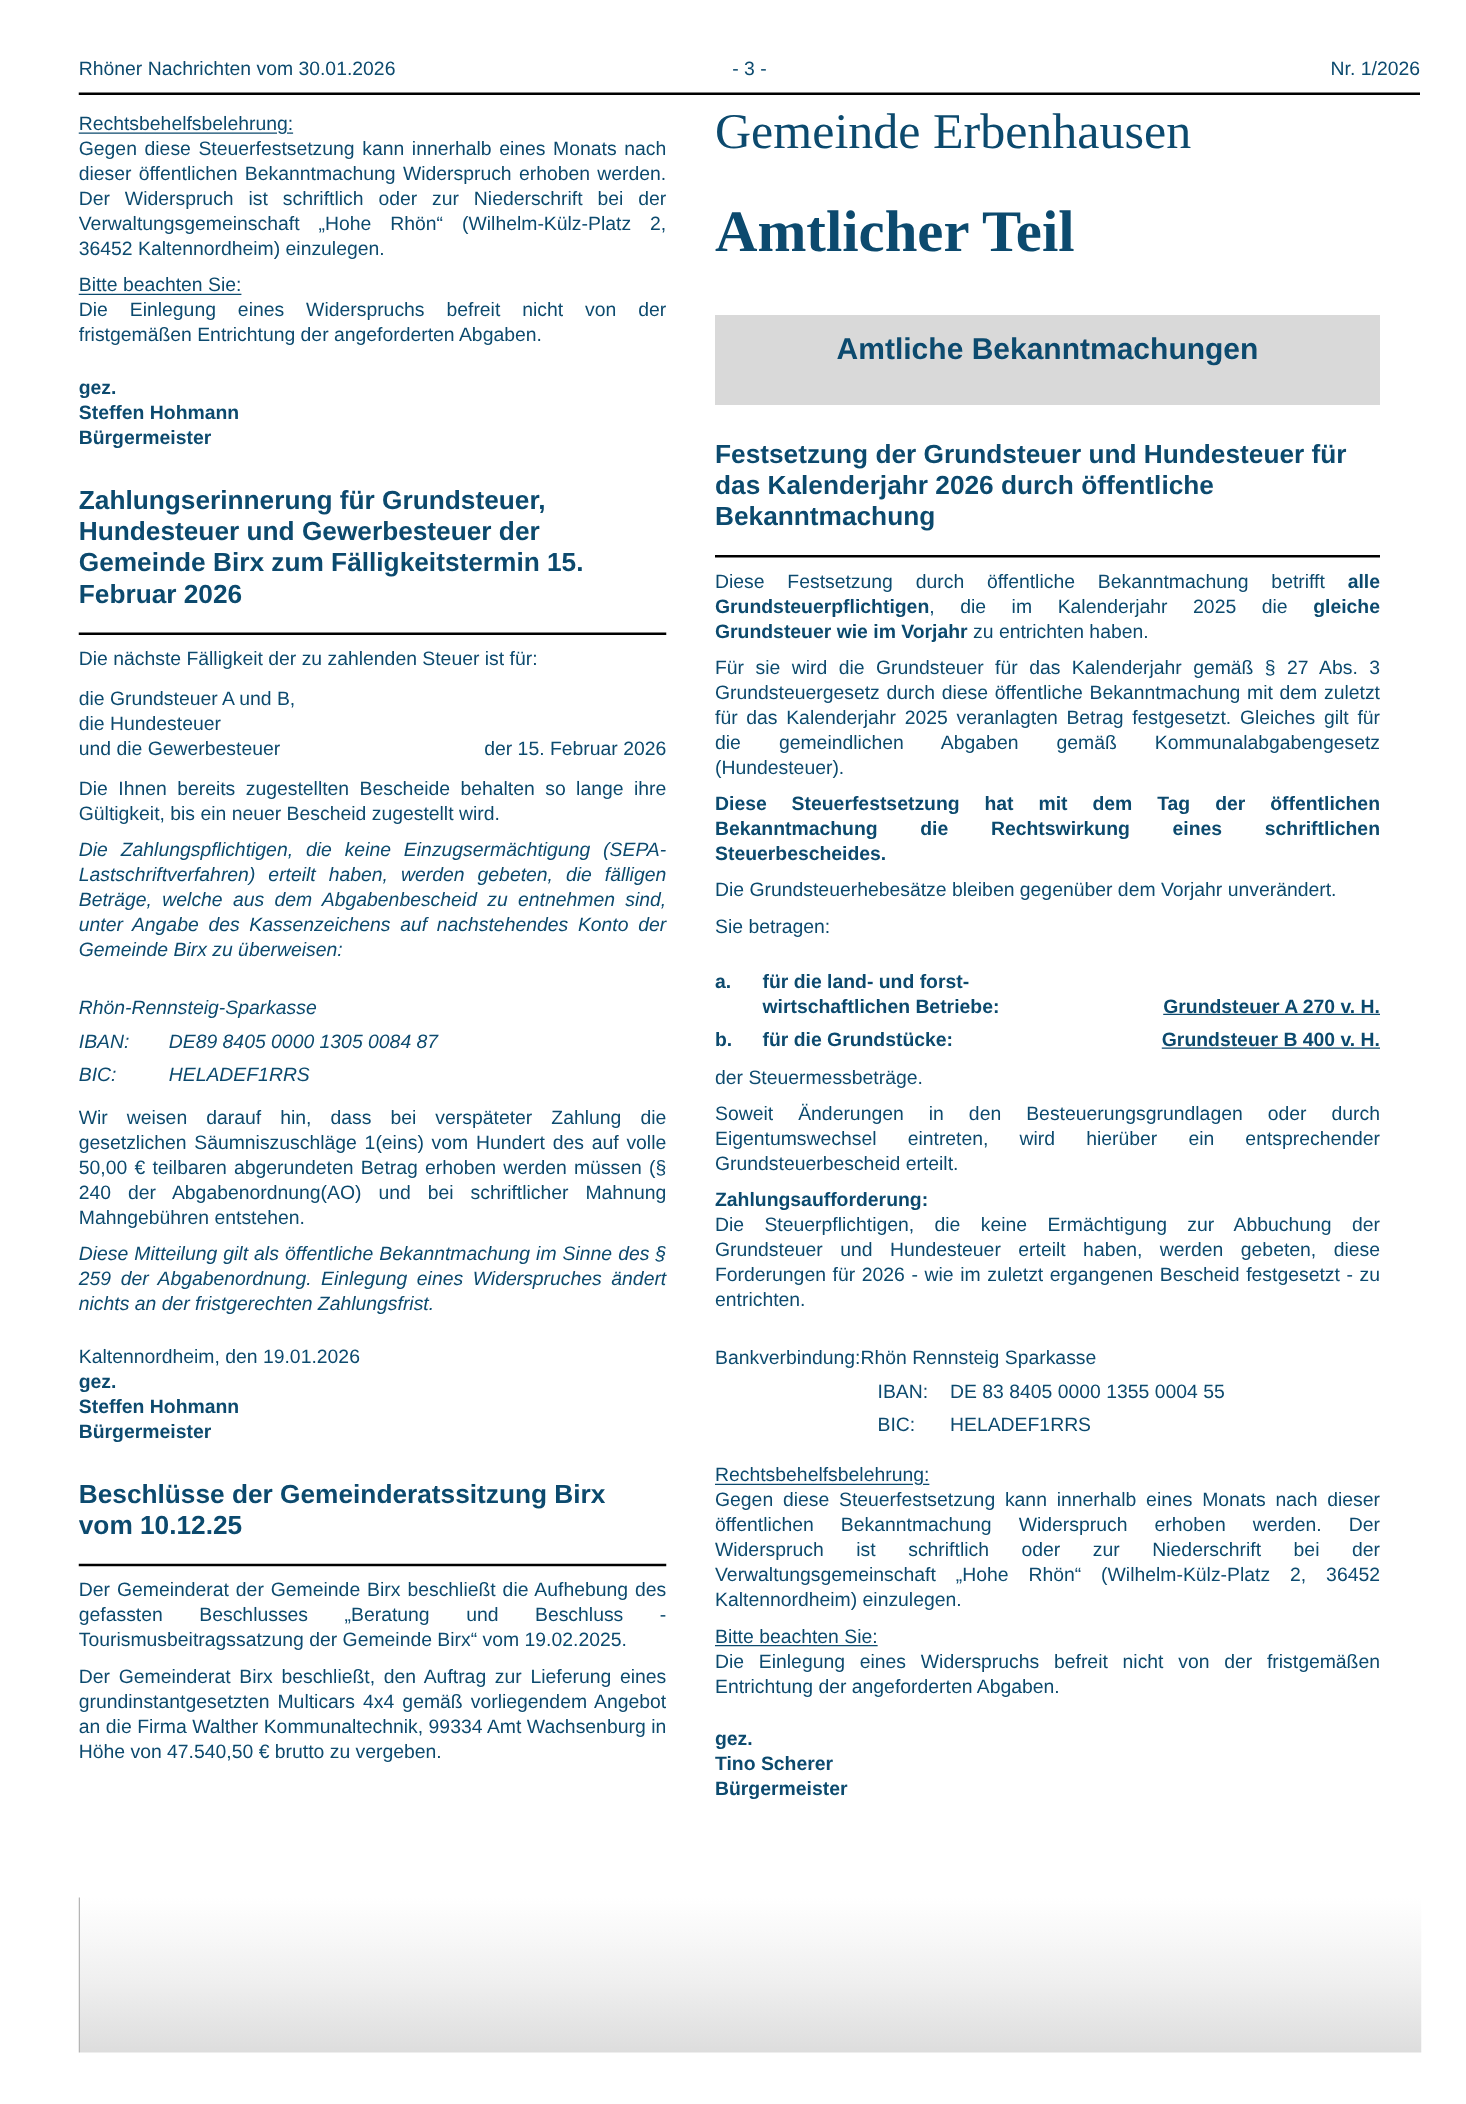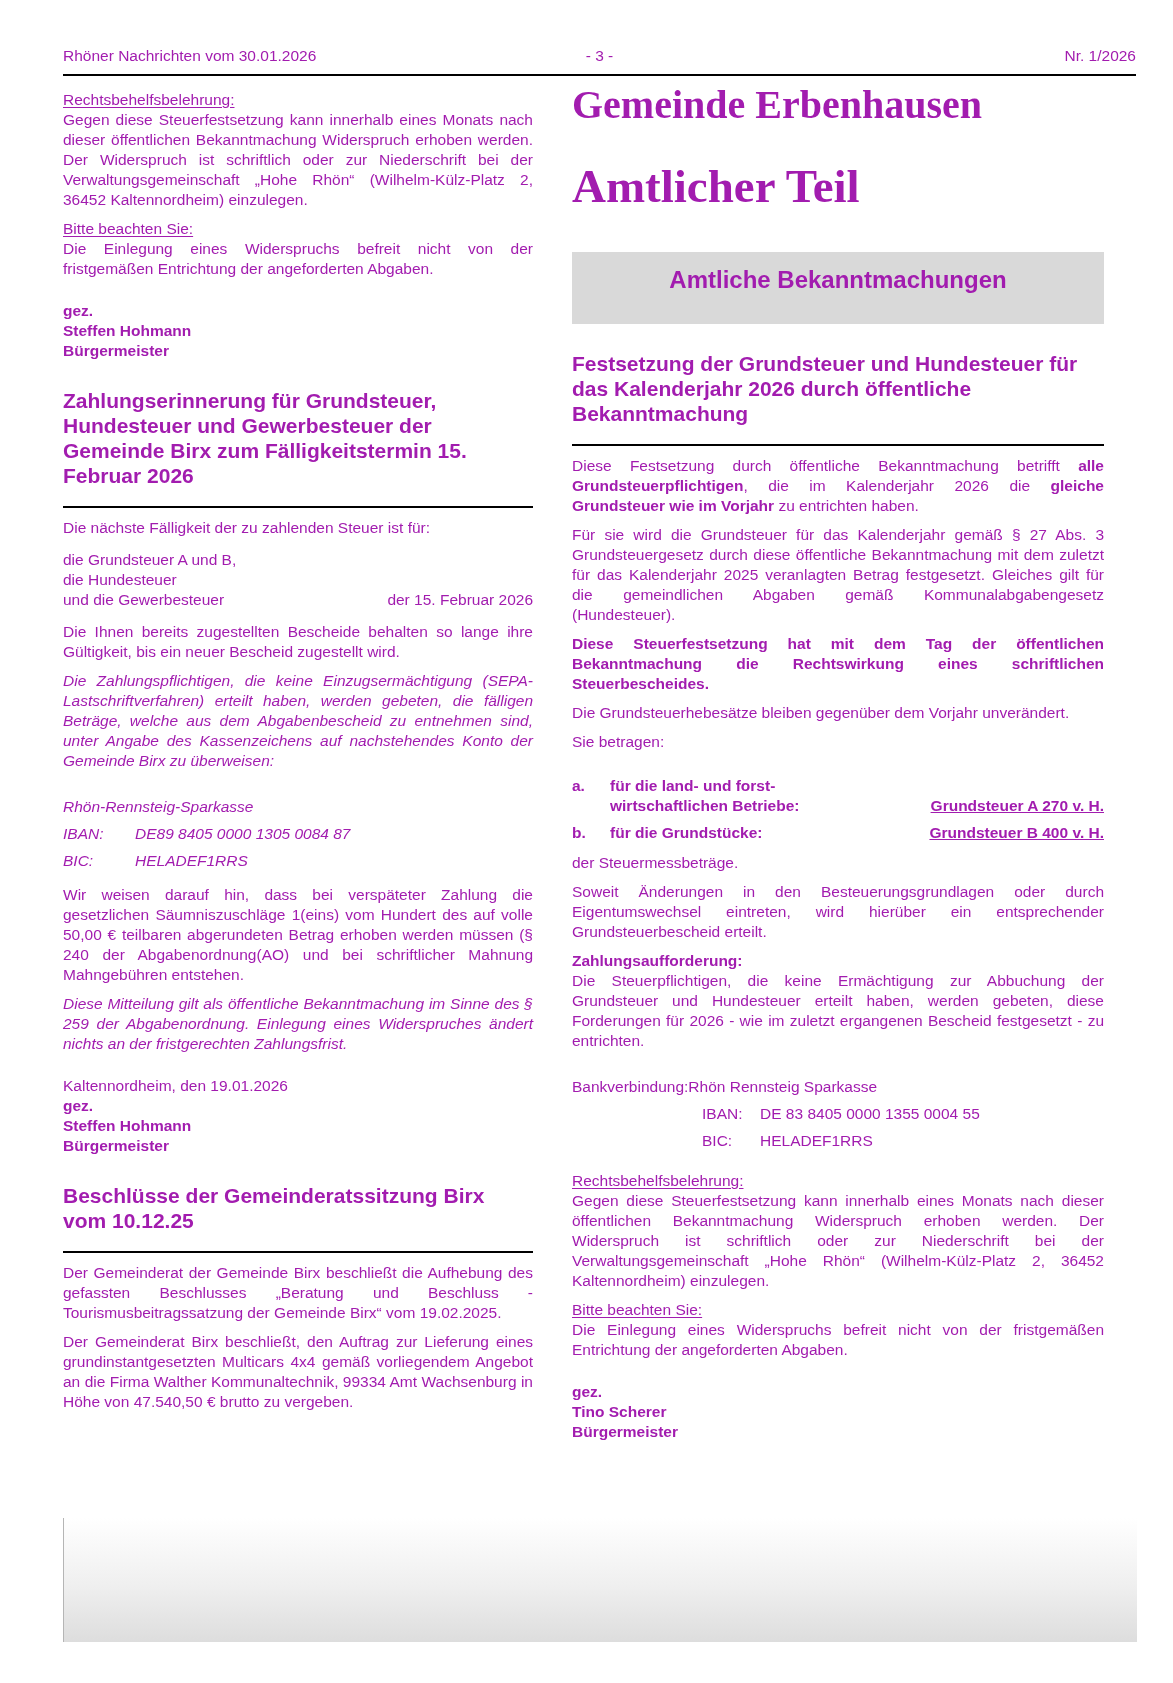--- a/index.html
+++ b/index.html
@@ -1,20 +1,20 @@
 <!DOCTYPE html>
 <html lang="de"><head>
 <meta charset="utf-8">
 <style>
   html,body{margin:0;padding:0;background:#ffffff;}
   .page{
     position:relative;
     width:1173px;height:1683px;
     background:#ffffff;
-    color:#a21caf;
+    color:#0c4a6e;
     font-family:"Liberation Sans","DejaVu Sans",sans-serif;
     font-size:15.5px;line-height:20px;
     overflow:hidden;
     hyphens:auto;
   }
   
   .hdr{
     margin:0 37px 0 63px;
     padding-top:46px;padding-bottom:8px;
     border-bottom:2px solid #000;
@@ -49,21 +49,21 @@
   
   .taxlist{margin:12px 0;}
   .taxlist .row{display:flex;justify-content:space-between;}
   
   .bankL{margin-top:26px;font-style:italic;}
   .bankL .r{display:flex;margin-top:7px;}
   .bankL .lab{width:72px;flex:0 0 72px;}
   
   .muni{
     font-family:"Liberation Serif","DejaVu Serif",serif;
-    font-weight:bold;font-size:40px;line-height:42px;
+    font-weight:normal;font-size:40px;line-height:42px;
     margin-top:-6px;
   }
   .amtteil{
     font-family:"Liberation Serif","DejaVu Serif",serif;
     font-weight:bold;font-size:47px;line-height:40px;
     margin-top:40px;
   }
   .banner{
     margin-top:46px;
     background:#d9d9d9;
@@ -165,21 +165,21 @@
 
     <div class="colR">
 
       <div class="muni">Gemeinde Erbenhausen</div>
       <div class="amtteil">Amtlicher Teil</div>
 
       <div class="banner">Amtliche Bekanntmachungen</div>
 
       <h2 class="sec">Festsetzung der Grundsteuer und Hundesteuer für das Kalenderjahr 2026 durch öffentliche Bekanntmachung</h2>
 
-      <p class="just after-sec"><span>Diese Festsetzung durch öffentliche Bekanntmachung betrifft </span><span class="b">alle Grundsteuerpflichtigen</span><span>, die im Kalenderjahr 2026 die </span><span class="b">gleiche Grundsteuer wie im Vorjahr</span><span> zu entrichten haben.</span></p>
+      <p class="just after-sec"><span>Diese Festsetzung durch öffentliche Bekanntmachung betrifft </span><span class="b">alle Grundsteuerpflichtigen</span><span>, die im Kalenderjahr 2025 die </span><span class="b">gleiche Grundsteuer wie im Vorjahr</span><span> zu entrichten haben.</span></p>
 
       <p class="just">Für sie wird die Grundsteuer für das Kalenderjahr gemäß § 27 Abs. 3 Grundsteuergesetz durch diese öffentliche Bekanntmachung mit dem zuletzt für das Kalenderjahr 2025 veranlagten Betrag festgesetzt. Gleiches gilt für die gemeindlichen Abgaben gemäß Kommunalabgabengesetz (Hundesteuer).</p>
 
       <p class="just b">Diese Steuerfestsetzung hat mit dem Tag der öffentlichen Bekanntmachung die Rechtswirkung eines schriftlichen Steuerbescheides.</p>
 
       <p class="just">Die Grundsteuerhebesätze bleiben gegenüber dem Vorjahr unverändert.</p>
 
       <p>Sie betragen:</p>
 
       <div class="rates">

